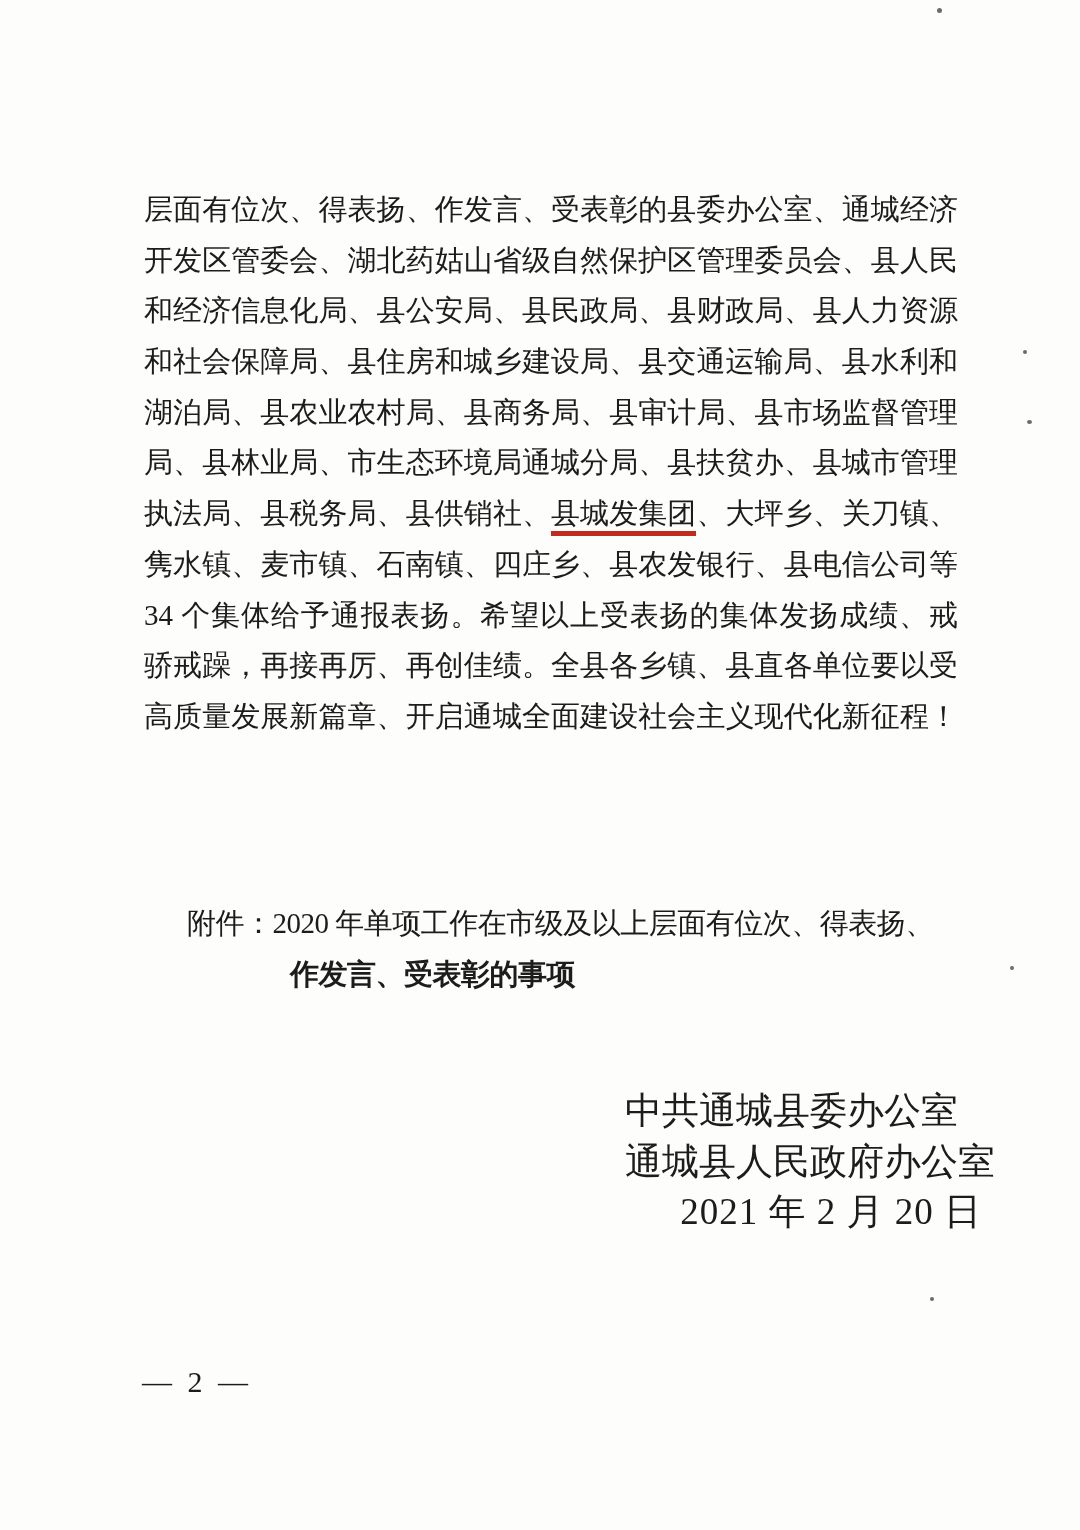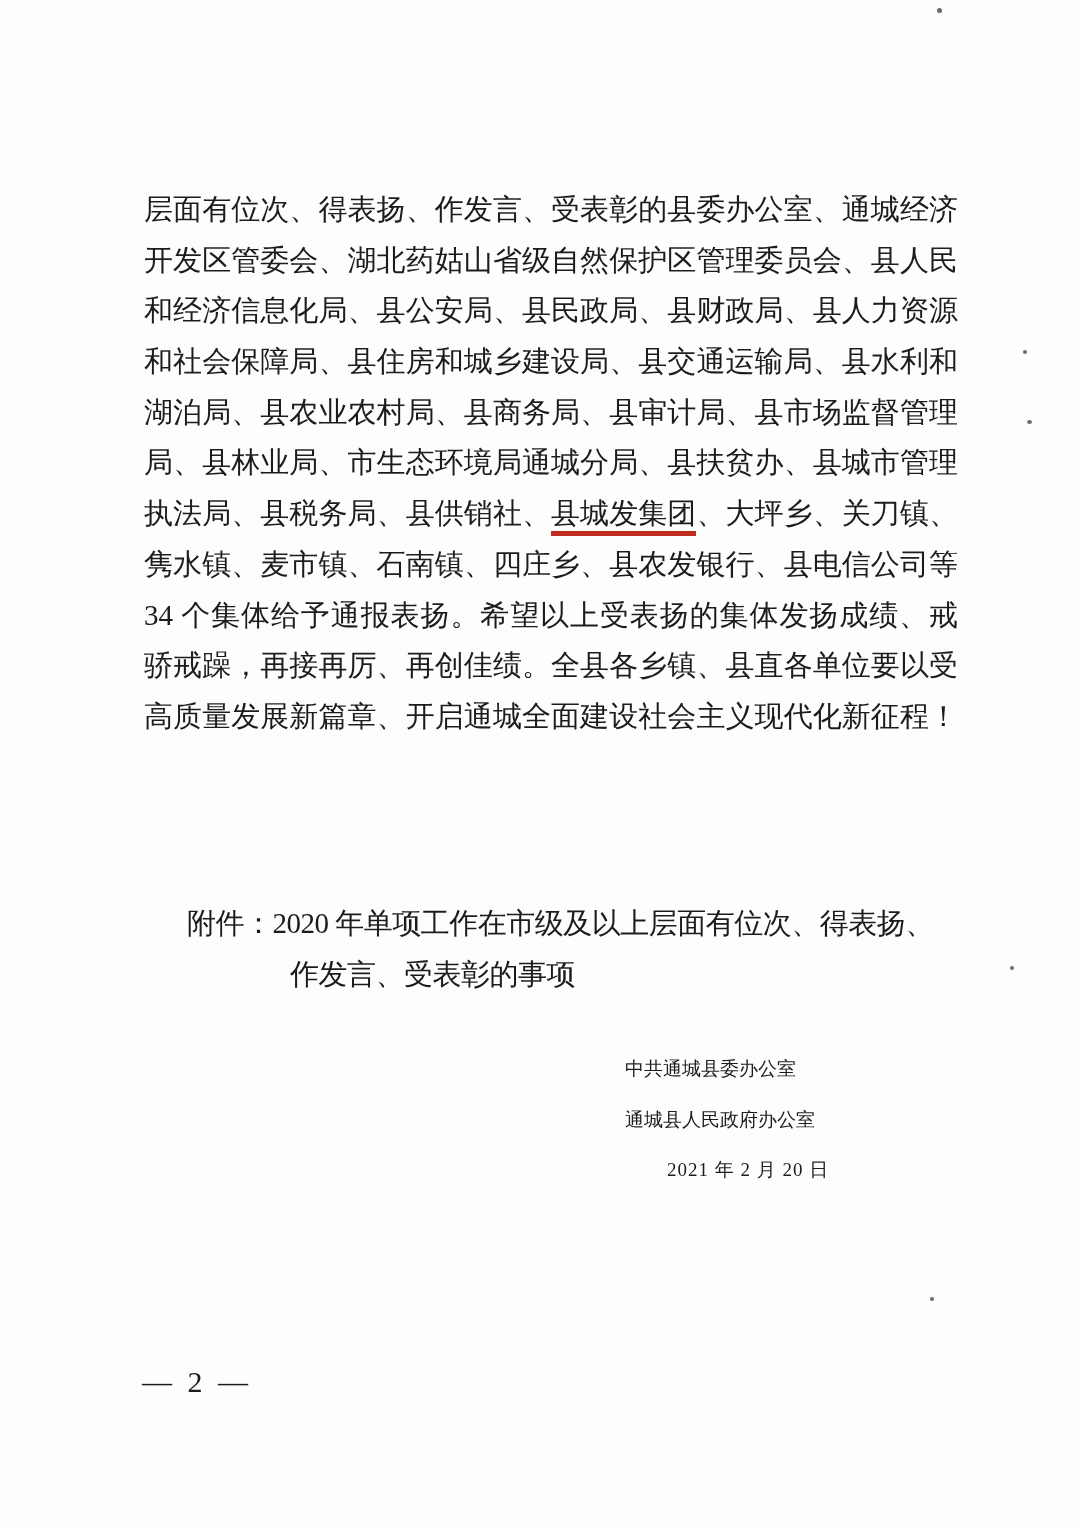--- a/index.html
+++ b/index.html
@@ -34,26 +34,26 @@
   .attachment {
     position: absolute;
     left: 144px;
     top: 898px;
     width: 860px;
     font-size: 29px;
     line-height: 51px;
     letter-spacing: -0.5px;
   }
   .attachment .att-line-1 { margin-left: 43px; }
-  .attachment .att-line-2 { margin-left: 146px; }
+  .attachment .att-line-2 { margin-left: 146px; font-weight: bold; }
   .signature {
     position: absolute;
     left: 625px;
-    top: 1044px;
-    font-size: 19px;
+    top: 1086px;
+    font-size: 37px;
     line-height: 50.7px;
   }
   .signature .sig-date { margin-left: 42px; letter-spacing: 1px; text-align: center; }
   .page-footer {
     position: absolute;
     left: 142px;
     top: 1362px;
     font-size: 30px;
     line-height: 40px;
     letter-spacing: 4px;

